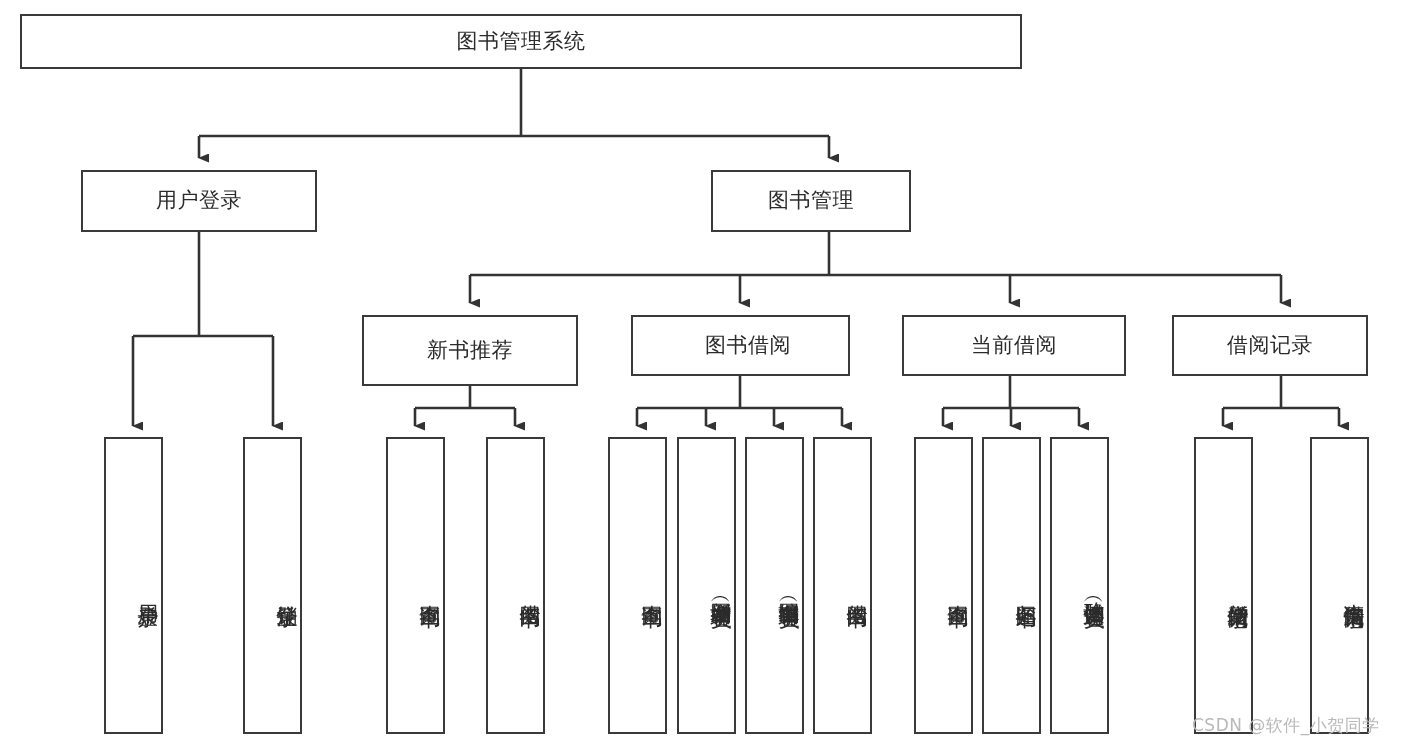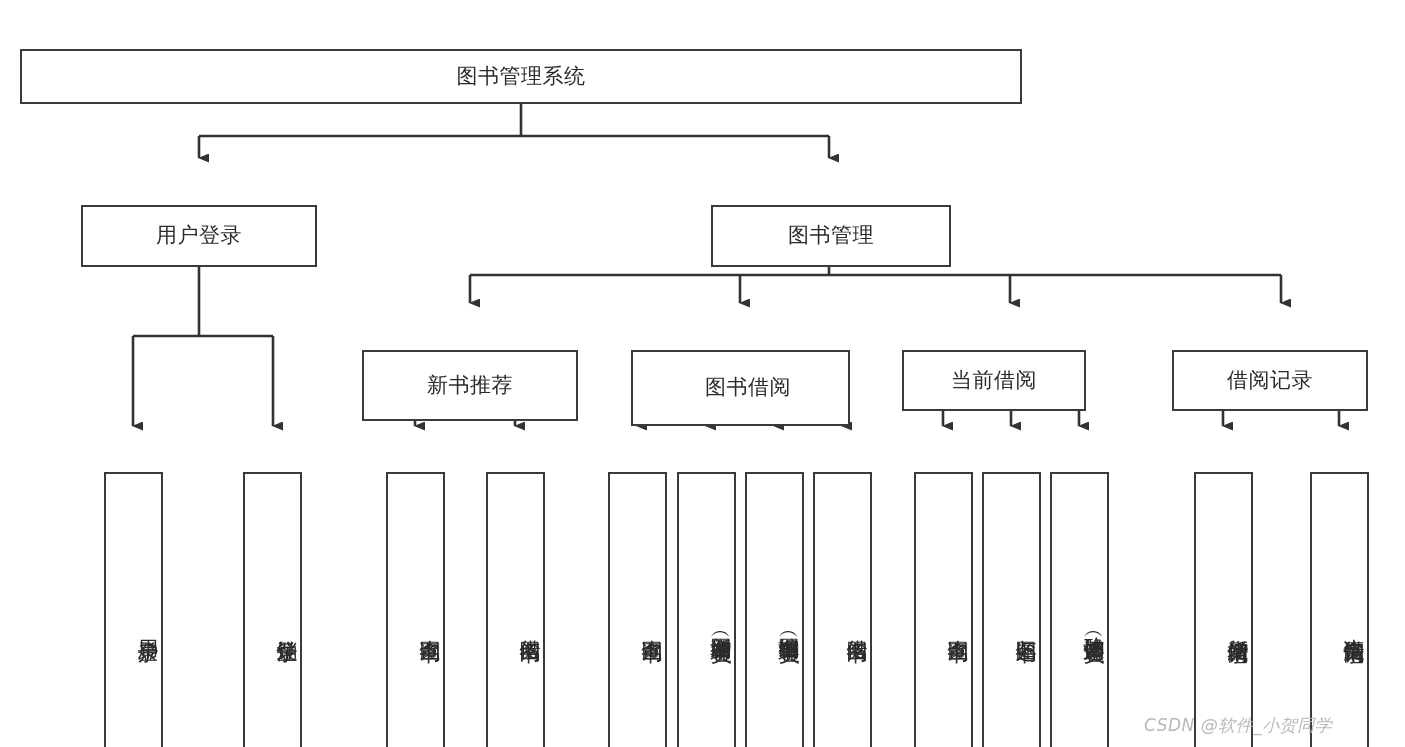--- a/index.html
+++ b/index.html
@@ -27,21 +27,20 @@
   }
   .node {
     position: absolute;
     box-sizing: border-box;
     background: #ffffff;
     border: 2px solid #3a3a3a;
     display: flex;
     align-items: center;
     justify-content: center;
     color: #2b2b2b;
-    margin-top: 35px;
   }
   .node.horizontal {
     font-size: 21px;
     line-height: 1.2;
     letter-spacing: 0.5px;
     white-space: nowrap;
   }
   .node.vertical {
     writing-mode: vertical-rl;
     text-orientation: upright;
@@ -120,31 +119,31 @@
     </g>
   </svg>
 
   <div class="node horizontal" style="left:20px; top:14px; width:1002px; height:55px;">
     <span class="label">图书管理系统</span>
   </div>
 
   <div class="node horizontal" style="left:81px; top:170px; width:236px; height:62px;">
     <span class="label">用户登录</span>
   </div>
-  <div class="node horizontal" style="left:711px; top:170px; width:240px; height:62px;text-align:right;">
+  <div class="node horizontal" style="left:711px; top:170px; width:200px; height:62px;text-align:right;">
     <span class="label">图书管理</span>
   </div>
 
   <div class="node horizontal" style="left:362px; top:315px; width:216px; height:71px;">
     <span class="label">新书推荐</span>
   </div>
-  <div class="node horizontal" style="left:631px; top:315px; width:219px; height:76px;padding-left:15px;">
+  <div class="node horizontal" style="left:631px; top:315px; width:219px; height:61px;padding-left:15px;">
     <span class="label">图书借阅</span>
   </div>
-  <div class="node horizontal" style="left:902px; top:315px; width:184px; height:61px;">
+  <div class="node horizontal" style="left:902px; top:315px; width:224px; height:61px;">
     <span class="label">当前借阅</span>
   </div>
   <div class="node horizontal" style="left:1172px; top:315px; width:196px; height:61px;">
     <span class="label">借阅记录</span>
   </div>
 
   <div class="node vertical" style="left:104px; top:437px; width:59px; height:297px;">
     <span class="label">用户登录</span>
   </div>
   <div class="node vertical" style="left:243px; top:437px; width:59px; height:297px;">
@@ -177,15 +176,15 @@
   <div class="node vertical" style="left:1050px; top:437px; width:59px; height:297px;">
     <span class="label">确认归还（管理员）</span>
   </div>
   <div class="node vertical" style="left:1194px; top:437px; width:59px; height:297px;">
     <span class="label">新增借阅记录</span>
   </div>
   <div class="node vertical" style="left:1310px; top:437px; width:59px; height:297px;">
     <span class="label">查询借阅记录</span>
   </div>
 
-  <div class="watermark" style="left:1144px; top:714px;font-style:italic;">CSDN @软件_小贺同学</div>
+  <div class="watermark" style="left:1192px; top:714px;">CSDN @软件_小贺同学</div>
 
 </div>
 
 </body></html>

